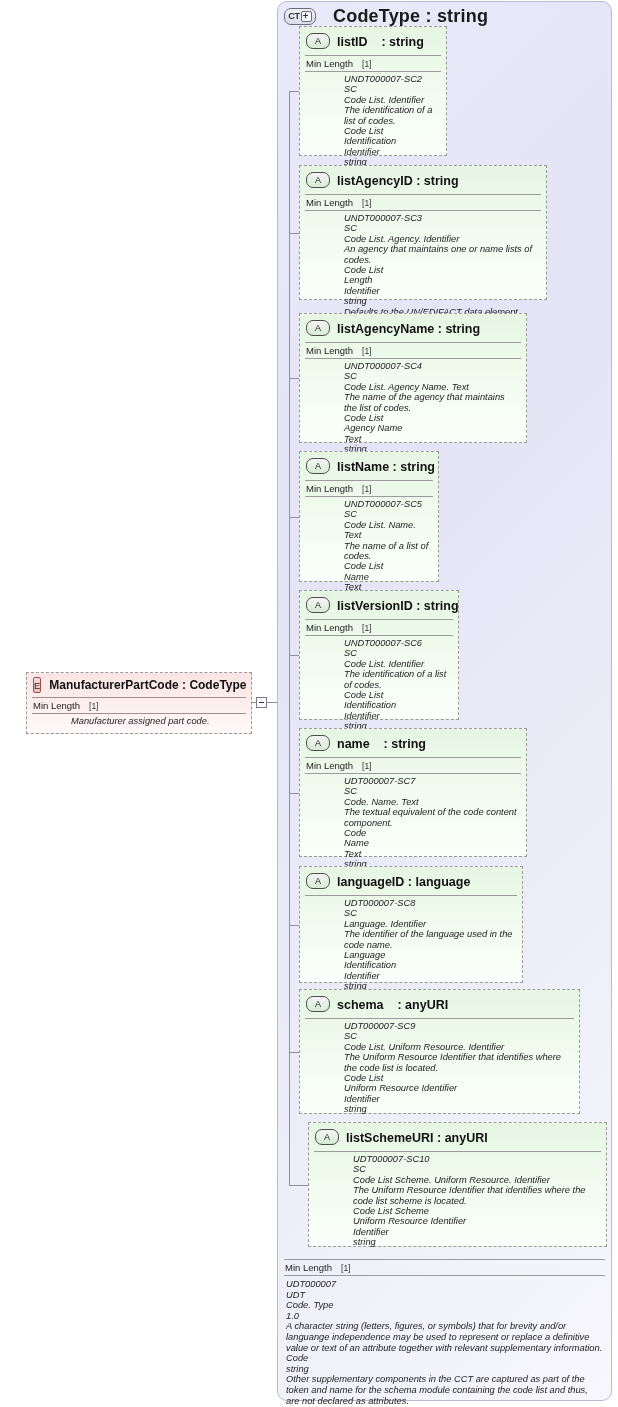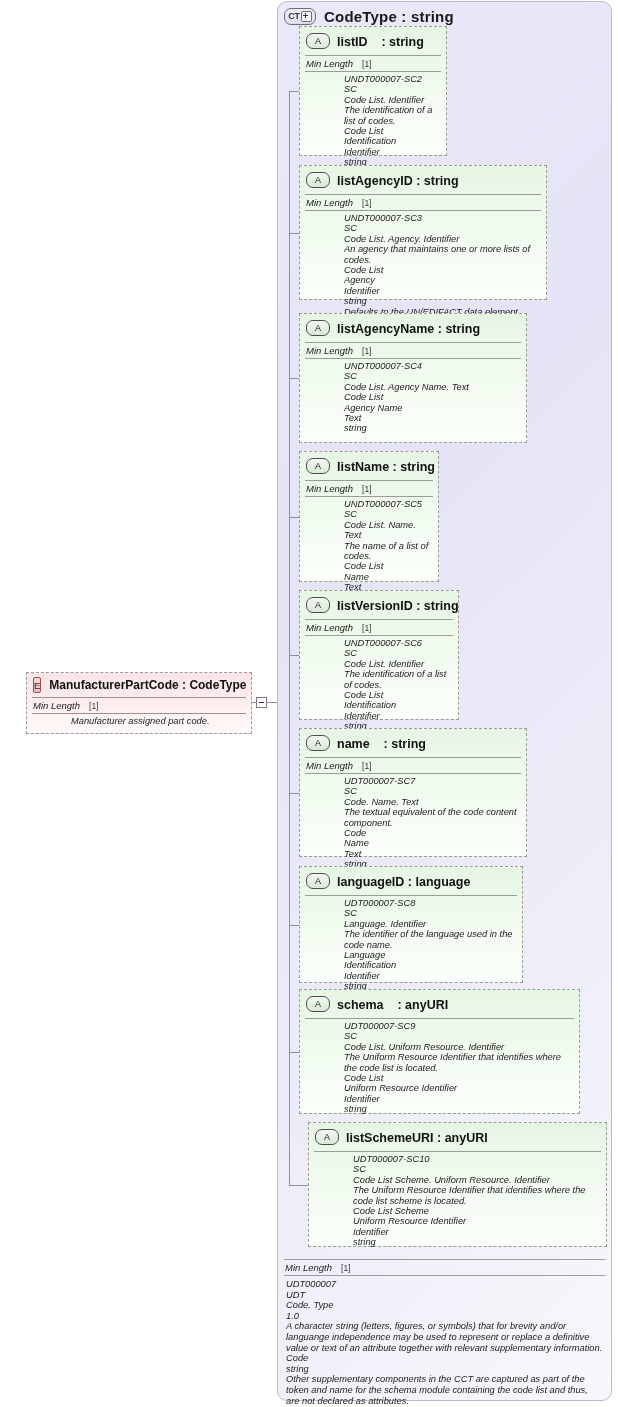--- a/index.html
+++ b/index.html
@@ -7,37 +7,37 @@
        font-family:"Liberation Sans","DejaVu Sans",sans-serif;
        -webkit-font-smoothing:antialiased;}
 
   
   #ct-container{
     position:absolute; left:277px; top:1px; width:335px; height:1400px;
     border:1px solid #b9b9cf; border-radius:10px;
     background:linear-gradient(135deg,#e9e9fa 0%, #e4e4f6 35%, #eeeef9 70%, #f7f7fc 100%);
     box-sizing:border-box;
   }
-  #ct-header{ position:absolute; left:6px; top:4px; height:20px; display:flex; align-items:center; gap:8px; }
+  #ct-header{ position:absolute; left:6px; top:4px; height:20px; display:flex; align-items:center; gap:17px; }
   .ct-badge{
     display:inline-flex; align-items:center; justify-content:center; gap:1px;
     width:30px;height:15px; border:1px solid #6b6b80; border-radius:7px;
     background:linear-gradient(#f2f2f7,#dcdce9);
     font-size:9px; font-weight:bold; color:#33333f; letter-spacing:-0.3px;
   }
   .ct-badge .plusbox{
     display:inline-block;width:9px;height:9px;border:1px solid #6b6b80;border-radius:2px;
     background:#f7f7fb;position:relative;
   }
   .ct-badge .plusbox:before,.ct-badge .plusbox:after{
     content:"";position:absolute;background:#33333f;
   }
   .ct-badge .plusbox:before{left:1px;top:3px;width:5px;height:1px;}
   .ct-badge .plusbox:after{left:3px;top:1px;width:1px;height:5px;}
-  #ct-title{ font-size:15px; font-weight:bold; color:#1a1a1a; letter-spacing:.2px;}
+  #ct-title{ font-size:18px; font-weight:bold; color:#1a1a1a; letter-spacing:.2px;}
 
   
   .rail{ position:absolute; left:289px; width:1px; background:#8e8ea6; }
   .stub{ position:absolute; height:1px; background:#8e8ea6; left:289px; }
 
   
   .attr-box{
     position:absolute;
     border:1px dashed #9a9a9a;
     background:linear-gradient(180deg,#e6f6e3 0%, #f0fbee 45%, #fbfffa 100%);
@@ -55,21 +55,21 @@
     font-size:9px; color:#222; display:flex;align-items:center;justify-content:center;
     font-weight:normal;
   }
   .attr-name{ font-size:12.5px; font-weight:bold; color:#111; white-space:pre;}
   .attr-type{ font-size:12.5px; font-weight:bold; color:#111; white-space:pre;}
   .minlen-row{
     border-top:1px solid #9b9b9b; border-bottom:1px solid #9b9b9b;
     margin:0 5px; padding:2px 1px 2px 1px;
     display:flex; align-items:baseline; gap:9px;
   }
-  .minlen-label{ font-size:9.5px; font-style:italic; color:#1a1a1a; }
+  .minlen-label{ font-size:9.5px; color:#1a1a1a; }
   .minlen-card{ font-size:8.5px; color:#333; }
   .topline-only{
     border-top:1px solid #9b9b9b; margin:0 5px; height:0; font-size:0;
   }
   .doc-lines{ padding:2px 6px 4px 6px;margin-left:38px; }
   .doc-lines div{
     font-size:9.3px; font-style:italic; color:#1c1c1c; line-height:10.4px;
     white-space:normal;
   }
 
@@ -172,42 +172,43 @@
         <span><span class="attr-name">listAgencyID</span><span class="attr-type"> : </span><span class="attr-type">string</span></span>
       </div>
       <div class="minlen-row">
         <span class="minlen-label">Min Length</span>
         <span class="minlen-card">[1]</span>
       </div>
       <div class="doc-lines">
         <div>UNDT000007-SC3</div>
         <div>SC</div>
         <div>Code List. Agency. Identifier</div>
-        <div>An agency that maintains one or more lists of codes.</div>
-        <div>Code List</div>
-        <div>Agency</div>
+        <div>An agency that maintains one or name lists of codes.</div>
+        <div>Code List</div>
+        <div>Length</div>
         <div>Identifier</div>
         <div>string</div>
         <div>Defaults to the UN/EDIFACT data element 3055 code list.</div>
       </div>
     </div>
     <div class="stub" style="top: 378px; width: 10px;"></div>
     <div class="attr-box" style="left: 299px; top: 313px; width: 228px; height: 130px;">
       <div class="head">
         <span class="a-badge">A</span>
         <span><span class="attr-name">listAgencyName</span><span class="attr-type"> : </span><span class="attr-type">string</span></span>
       </div>
       <div class="minlen-row">
         <span class="minlen-label">Min Length</span>
         <span class="minlen-card">[1]</span>
       </div>
       <div class="doc-lines">
         <div>UNDT000007-SC4</div>
         <div>SC</div>
         <div>Code List. Agency Name. Text</div>
+        <div>The name of the agency that maintains the list of codes.</div>
         <div>Code List</div>
         <div>Agency Name</div>
         <div>Text</div>
         <div>string</div>
       </div>
     </div>
     <div class="stub" style="top: 517px; width: 10px;"></div>
     <div class="attr-box" style="left: 299px; top: 451px; width: 140px; height: 131px;">
       <div class="head">
         <span class="a-badge">A</span>

